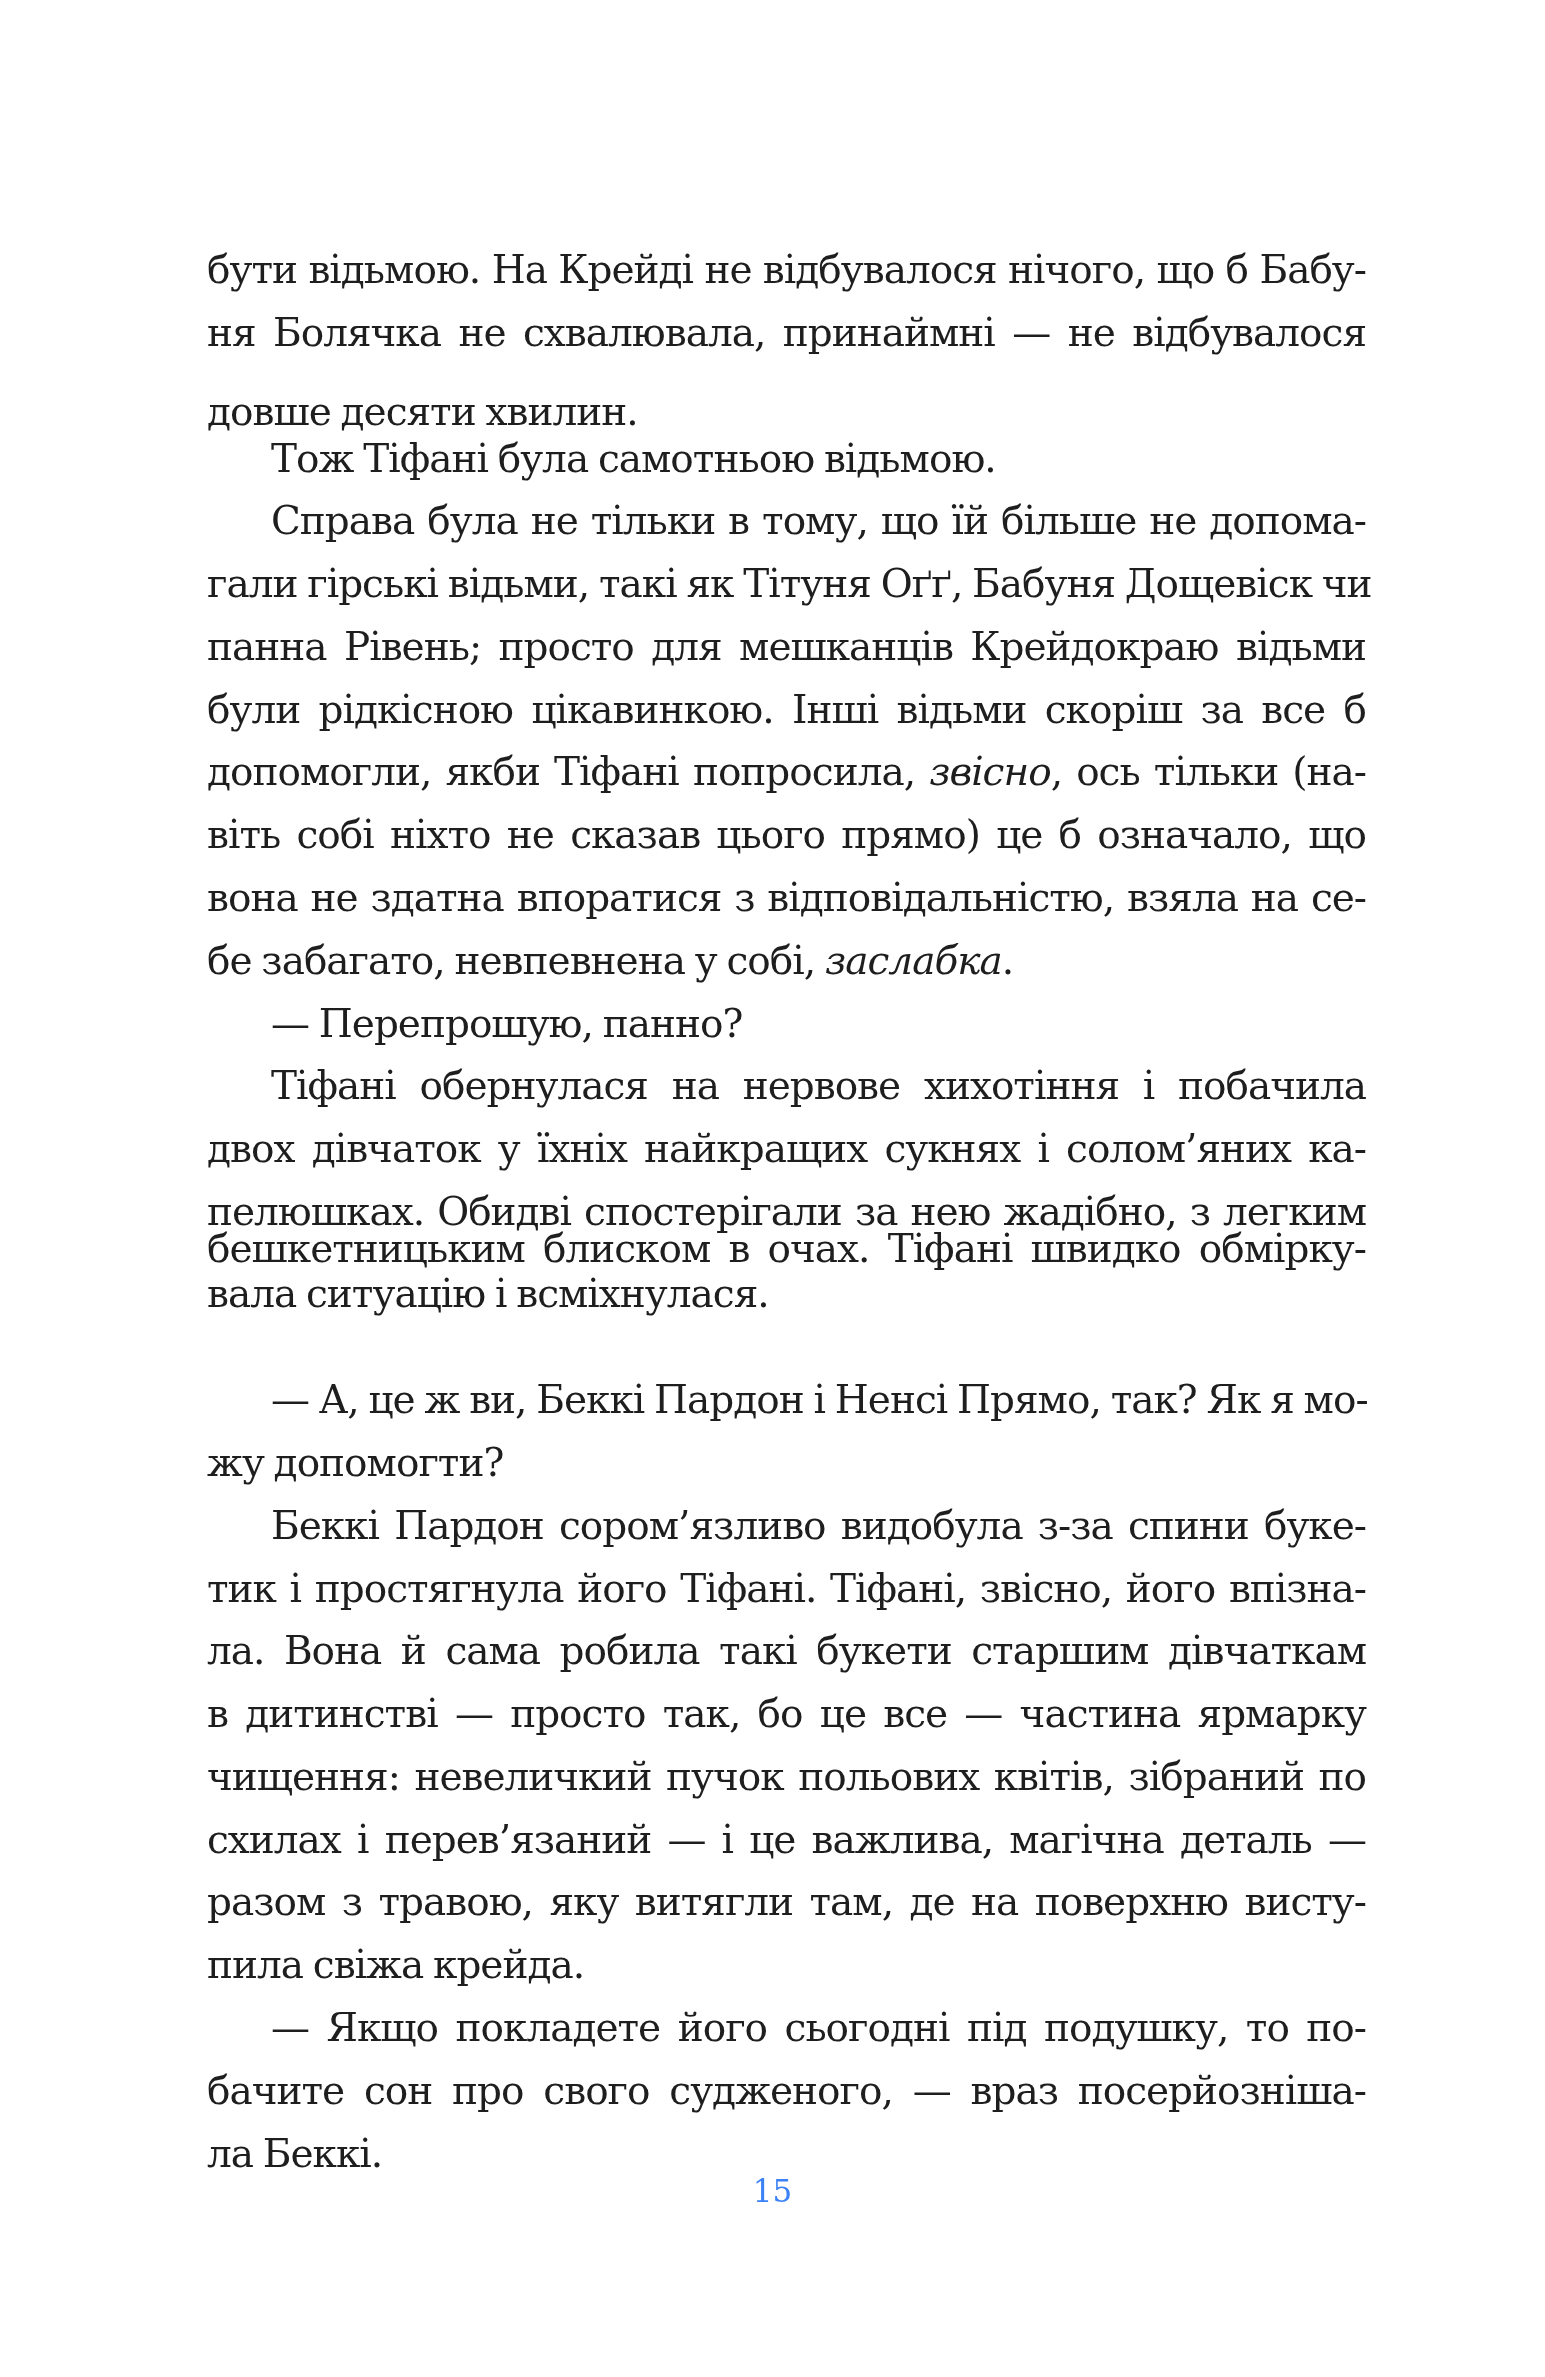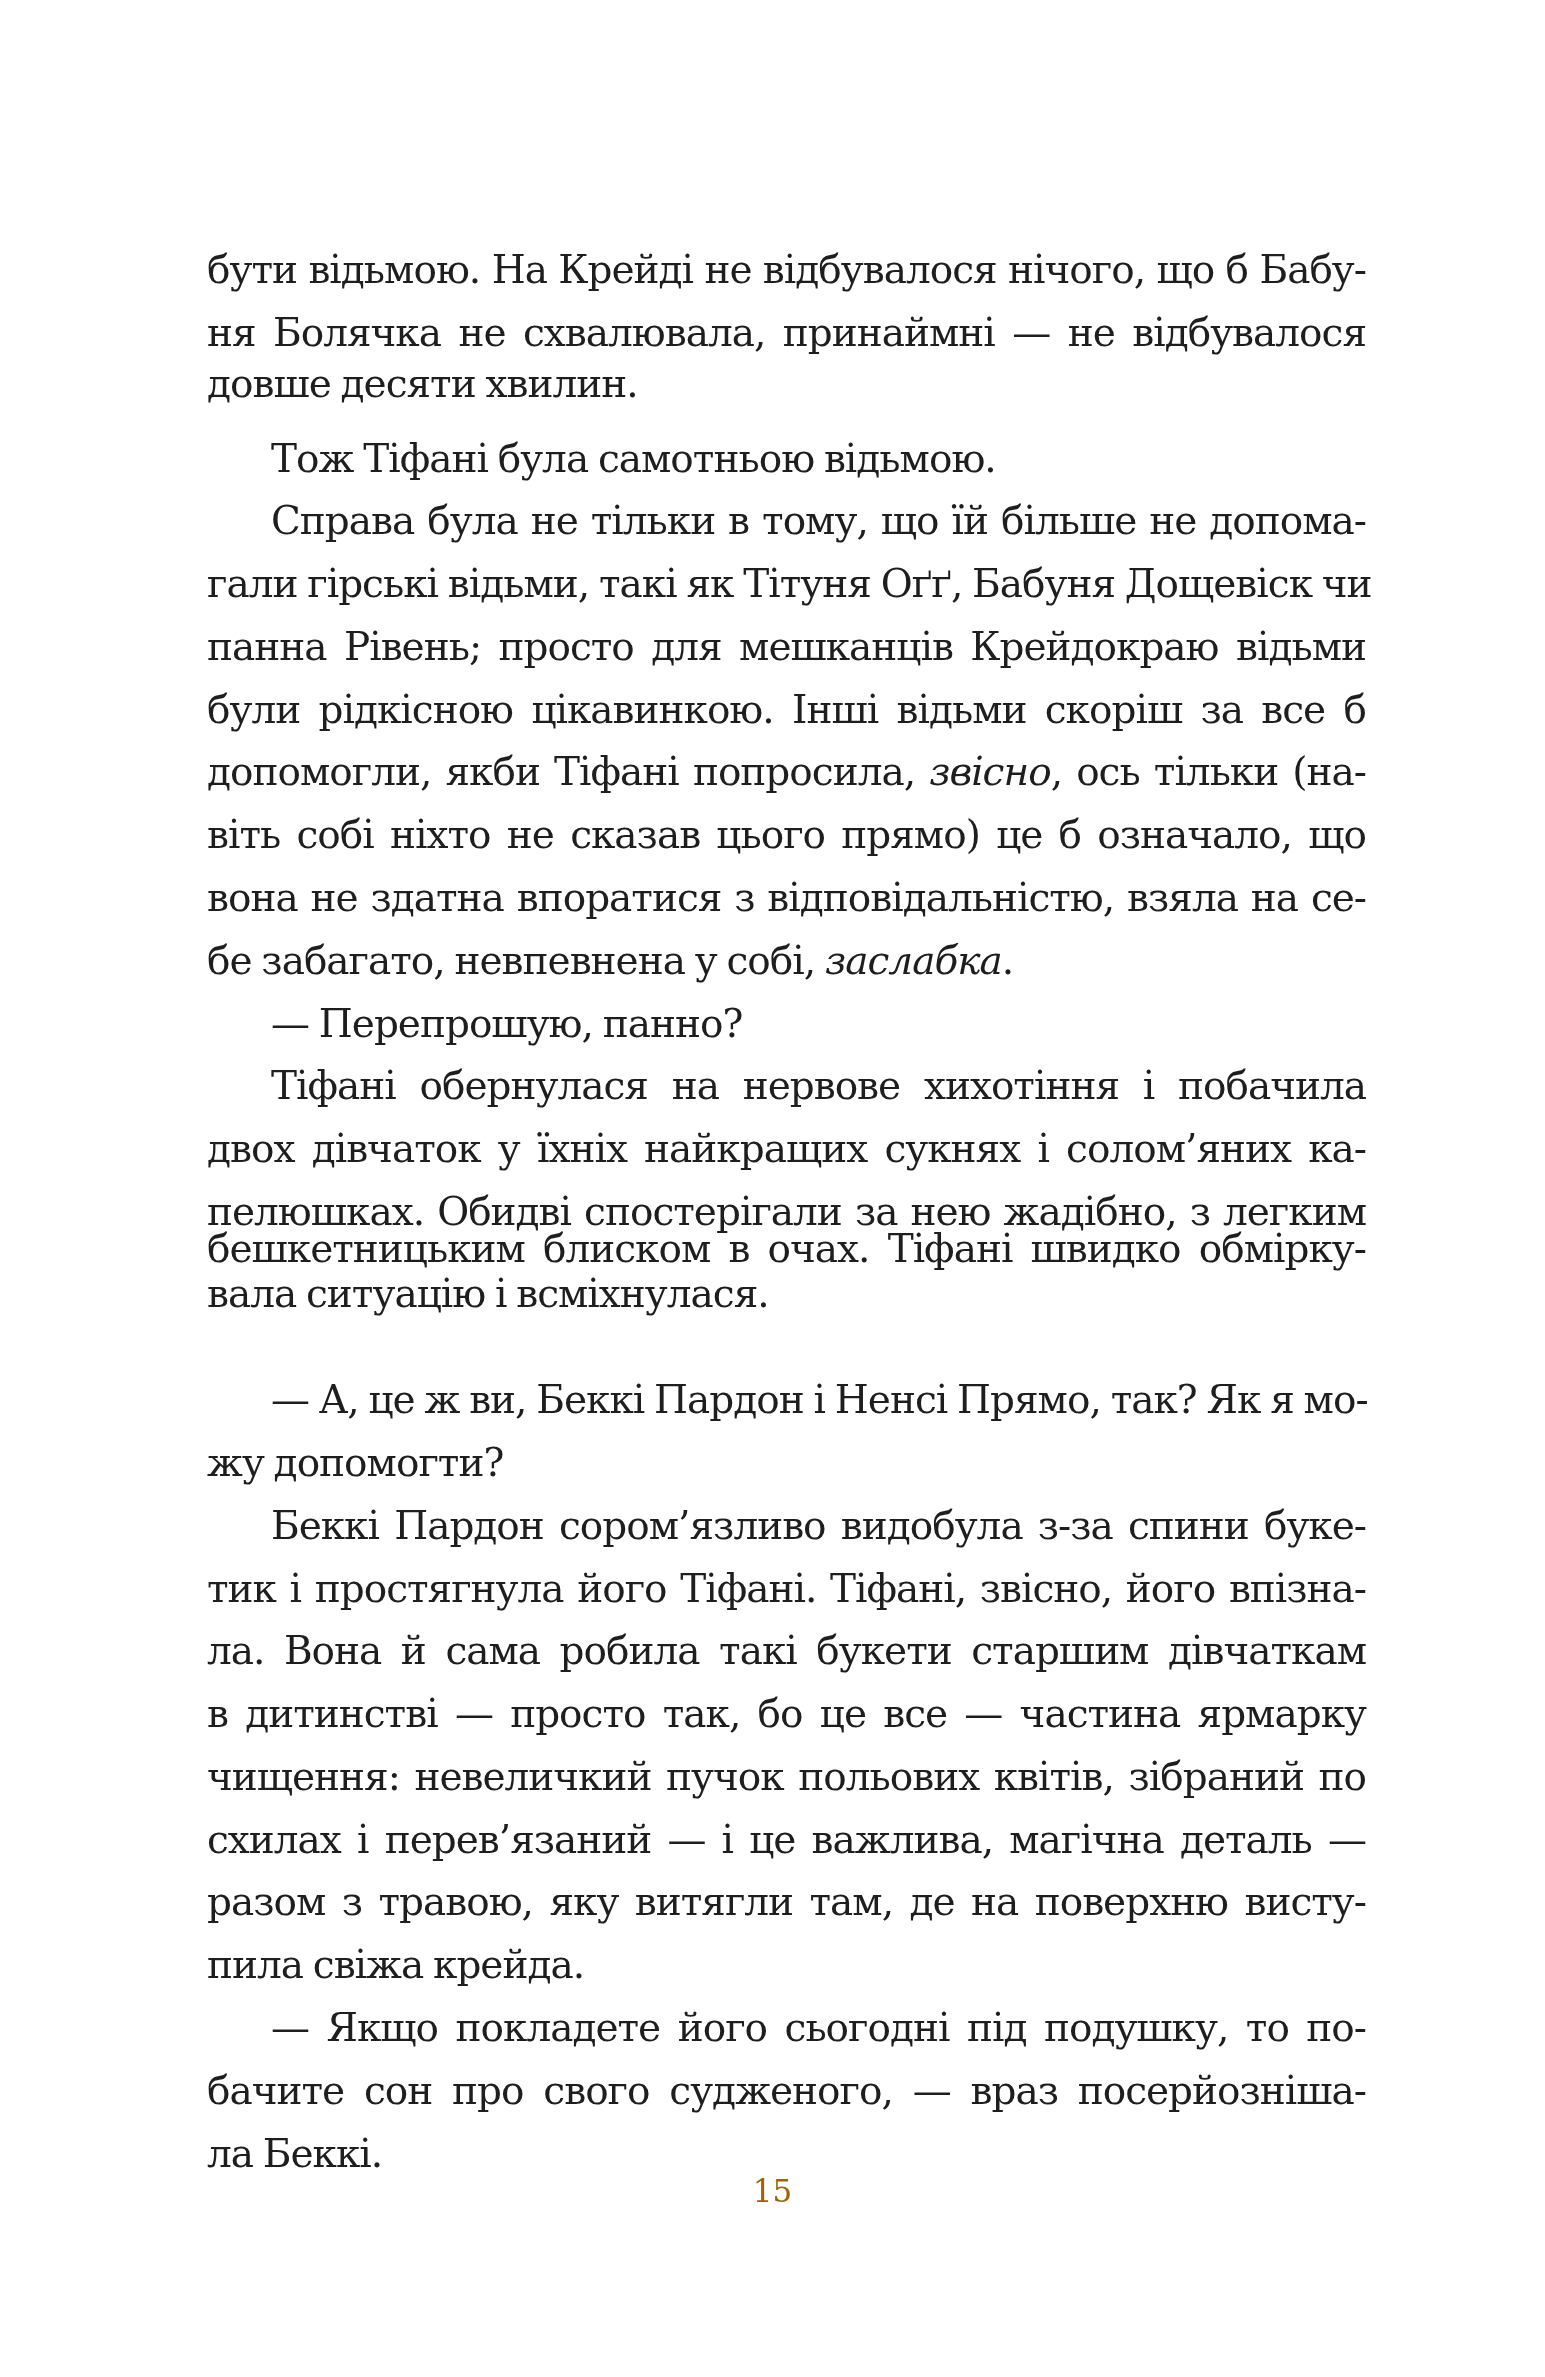--- a/index.html
+++ b/index.html
@@ -44,30 +44,30 @@
     .line em, .line .it {
     }
     .page-number {
       position: absolute;
       left: 0;
       width: 1545px;
       top: 2171px;
       text-align: center;
       font-size: 31px;
       line-height: 40px;
-      color: #a16207;
+      color: #3b82f6;
     }
   </style>
 </head>
 <body>
 
 <div class="page">
   <div class="line justify" style="top:238px">бути відьмою. На Крейді не відбувалося нічого, що б Бабу-</div>
   <div class="line justify" style="top:301px">ня Болячка не схвалювала, принаймні — не відбувалося</div>
-  <div class="line" style="top:352px">довше десяти хвилин.</div>
+  <div class="line" style="top:380px">довше десяти хвилин.</div>
   <div class="line indent" style="top:427px">Тож Тіфані була самотньою відьмою.</div>
   <div class="line justify indent" style="top:489px">Справа була не тільки в тому, що їй більше не допома-</div>
   <div class="line justify" style="top:552px">гали гірські відьми, такі як Тітуня Оґґ, Бабуня Дощевіск чи</div>
   <div class="line justify" style="top:615px">панна Рівень; просто для мешканців Крейдокраю відьми</div>
   <div class="line justify" style="top:678px">були рідкісною цікавинкою. Інші відьми скоріш за все б</div>
   <div class="line justify" style="top:740px">
     <span>допомогли, якби Тіфані попросила, </span><em>звісно</em><span>, ось тільки (на-</span>
   </div>
   <div class="line justify" style="top:803px">віть собі ніхто не сказав цього прямо) це б означало, що</div>
   <div class="line justify" style="top:866px">вона не здатна впоратися з відповідальністю, взяла на се-</div>

